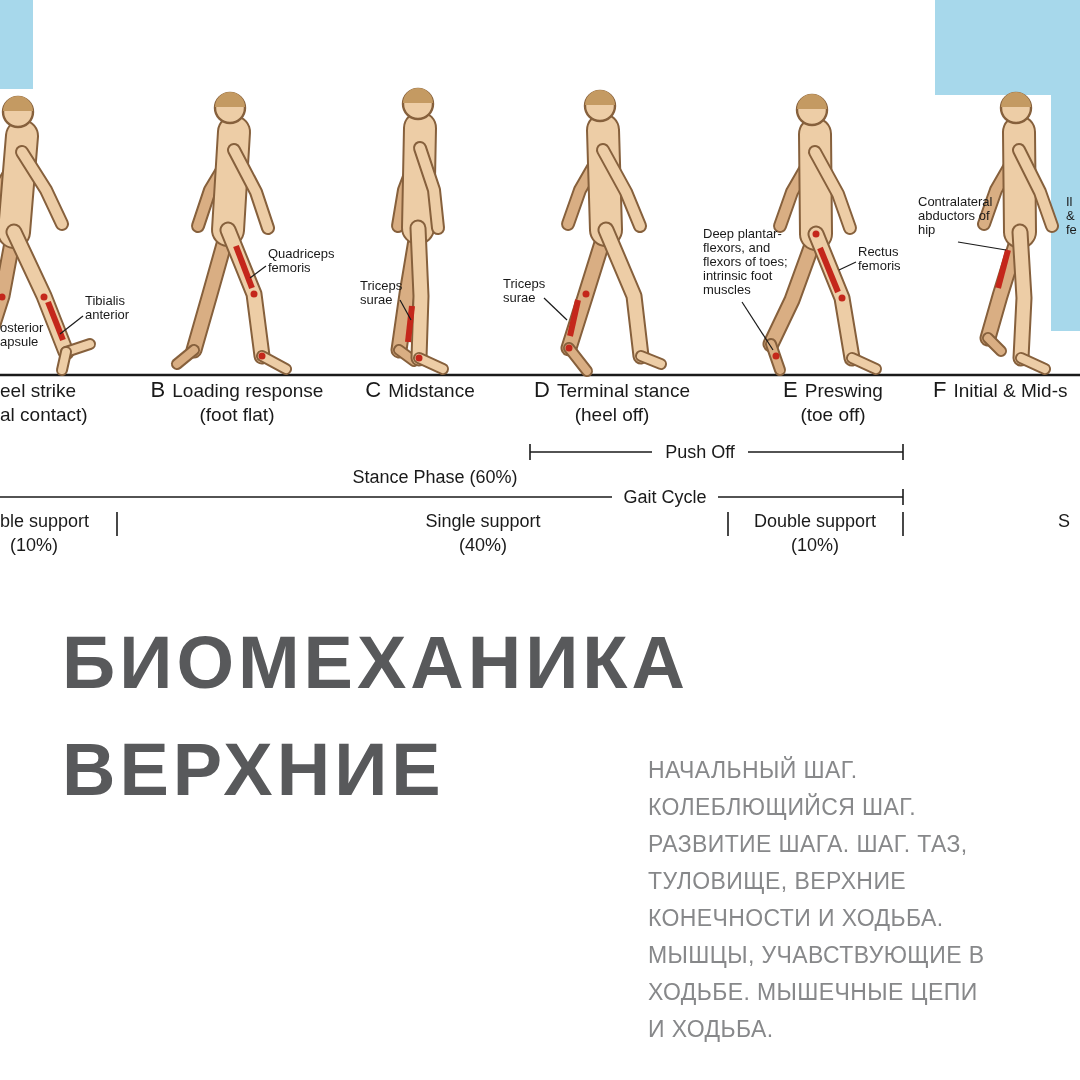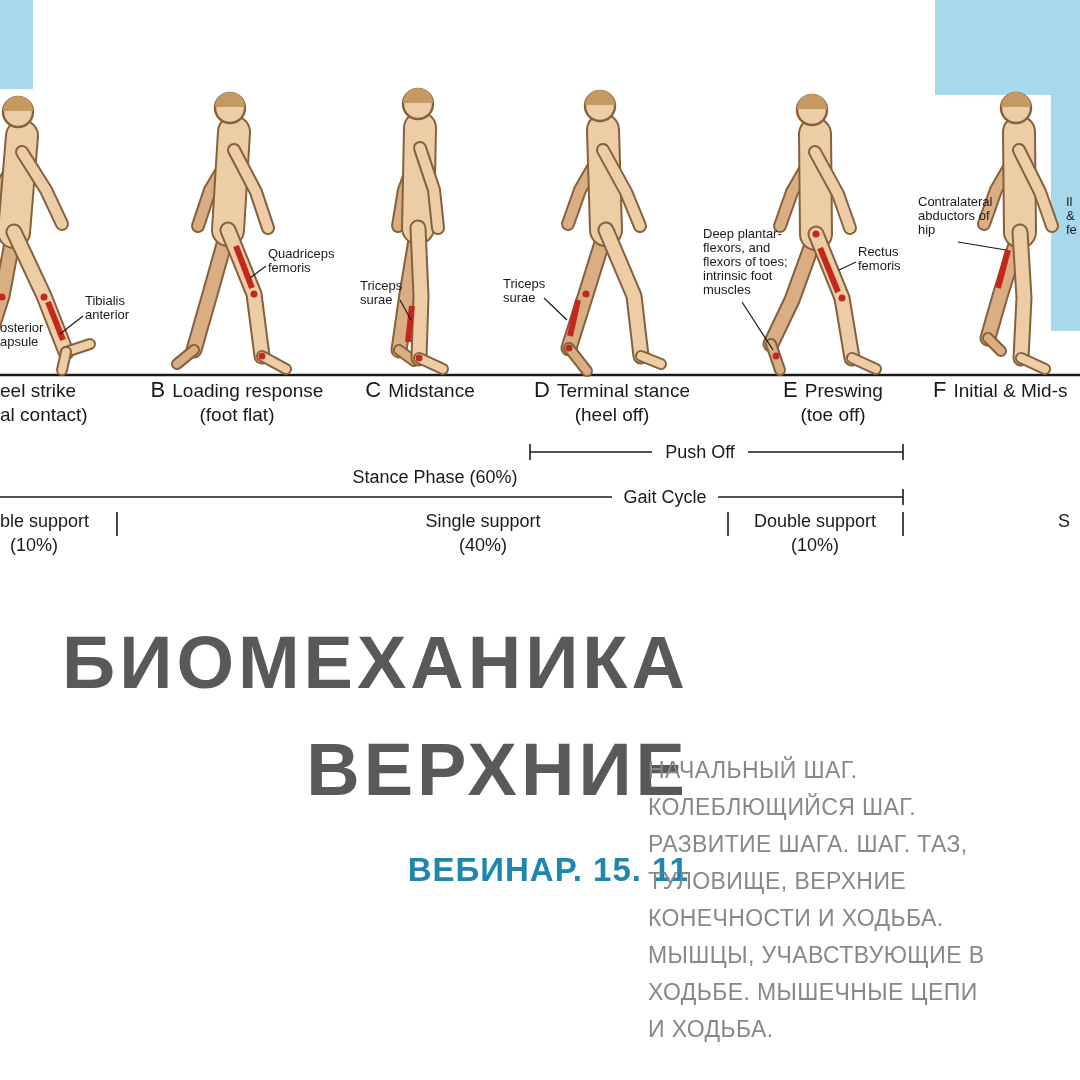--- a/index.html
+++ b/index.html
@@ -2,21 +2,21 @@
 <html><head>
 <meta charset="utf-8">
 <style>
   html,body{margin:0;padding:0;}
   body{
     width:1080px;height:1080px;position:relative;overflow:hidden;
     background:#ffffff;font-family:"Liberation Sans",sans-serif;
   }
   .deco{position:absolute;}
   #gait-svg{position:absolute;left:0;top:0;font-family:"Liberation Sans",sans-serif;}
-  .title-block{position:absolute;left:62px;top:626px;text-align:right;}
+  .title-block{position:absolute;left:62px;top:626px;}
   .title-line{
     margin:0;font-size:74px;line-height:1;font-weight:700;
     letter-spacing:4px;
   }
   .title-line.second{margin-top:33px;}
   .subtitle{
     margin-top:44px;font-size:33px;font-weight:700;letter-spacing:1px;
   }
   .description{
     position:absolute;left:648px;top:752px;width:352px;
@@ -260,16 +260,15 @@
       <text x="815" y="551" font-size="18" text-anchor="middle" fill="#1a1a1a">(10%)</text>
     </g>
     <g>
       <text x="1058" y="527" font-size="18" text-anchor="start" fill="#1a1a1a">S</text>
     </g>
   </svg>
 
 <div class="title-block">
   <h1 class="title-line" style="color: rgb(88, 89, 91);">БИОМЕХАНИКА</h1>
   <h1 class="title-line second" style="color: rgb(88, 89, 91);">ВЕРХНИЕ</h1>
-  <div class="subtitle" style="color: rgb(31, 135, 173);">ВЕБИНАР. 15. 11</div>
 </div>
 
 <div class="description" style="color: rgb(135, 136, 138);">НАЧАЛЬНЫЙ ШАГ. КОЛЕБЛЮЩИЙСЯ ШАГ. РАЗВИТИЕ ШАГА. ШАГ. ТАЗ, ТУЛОВИЩЕ, ВЕРХНИЕ КОНЕЧНОСТИ И ХОДЬБА. МЫШЦЫ, УЧАВСТВУЮЩИЕ В ХОДЬБЕ. МЫШЕЧНЫЕ ЦЕПИ И ХОДЬБА.</div>
 
 </body></html>

